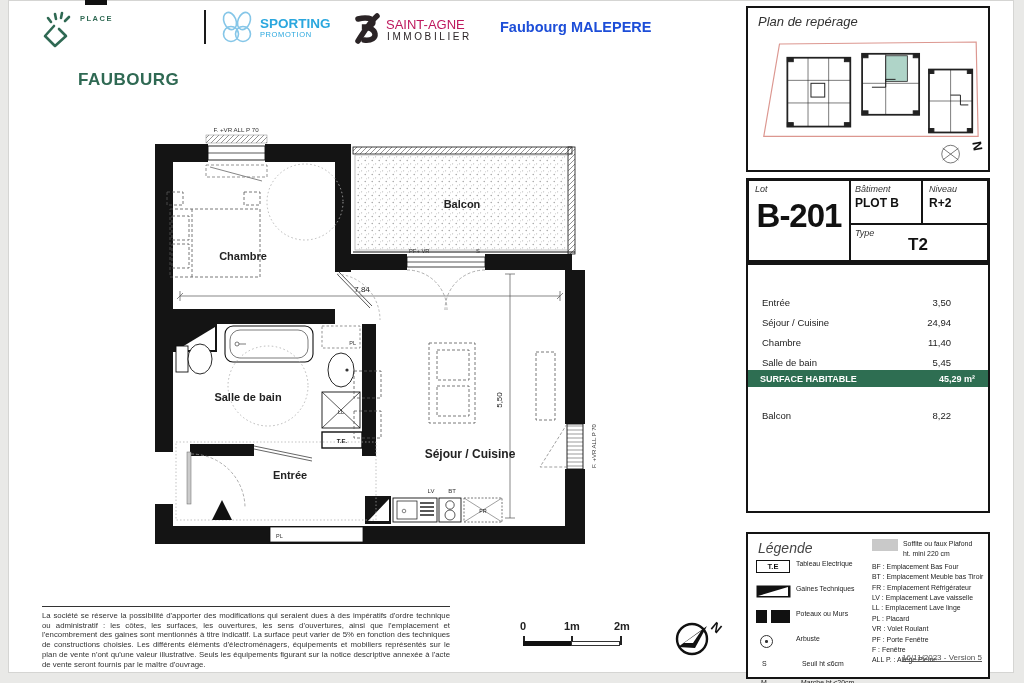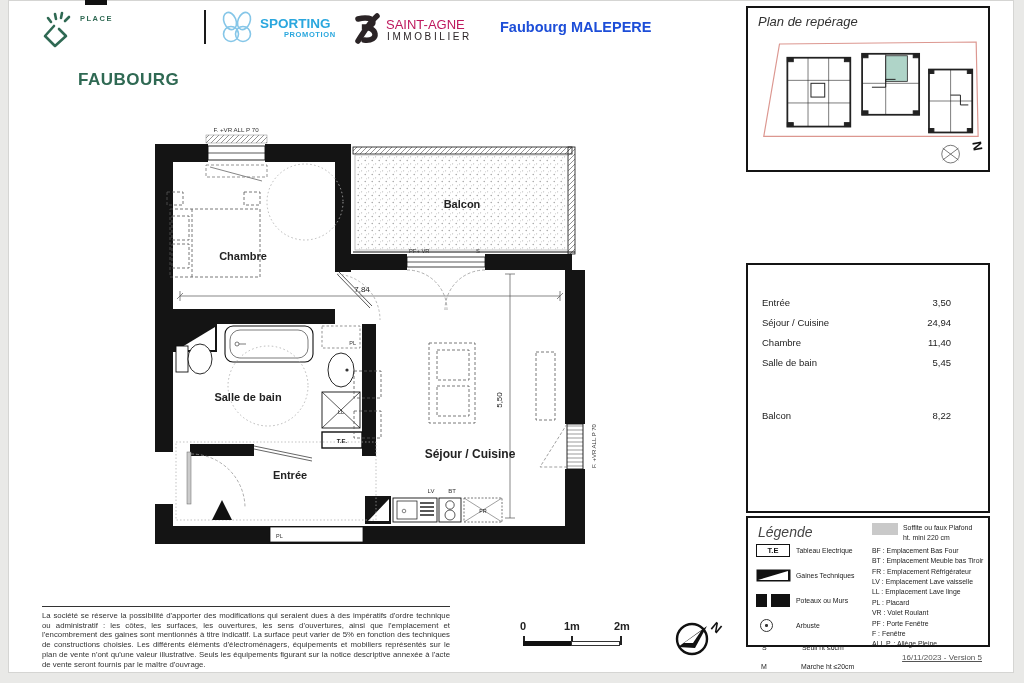--- a/index.html
+++ b/index.html
@@ -11,21 +11,21 @@
   svg text{font-family:"Liberation Sans",sans-serif;}
   .roomlabel{font-weight:bold;fill:#222;}
   .tinylbl{fill:#333;}
   
   .cell-label{font-style:italic;font-size:9px;color:#333;padding:3px 0 0 6px;}
   .surf-row{position:absolute;left:0;width:100%;height:20px;font-size:9.5px;color:#222;}
   .surf-row .lb{position:absolute;left:14px;top:4px;}
   .surf-row .vl{position:absolute;right:37px;top:4px;}
   .green-banner{position:absolute;left:0;width:100%;height:17px;background:#2E6E52;color:#fff;font-weight:bold;font-size:9px;}
   .legend-line{font-size:6.9px;color:#222;line-height:10.4px;white-space:nowrap;}
-  .leg-item{display:flex;align-items:center;margin-bottom:12px;}
+  .leg-item{display:flex;margin-bottom:12px;}
   .leg-sym{width:40px;flex:0 0 40px;display:flex;align-items:center;}
   .leg-txt{font-size:6.9px;color:#222;white-space:nowrap;}
   .disc{font-size:7.8px;line-height:9.7px;color:#333;text-align:justify;}
 </style>
 </head>
 <body>
 
 <div id="canvas">
   <div class="page"></div>
   <div class="abs" style="left:85px;top:0;width:22px;height:5px;background:#111;"></div>
@@ -47,21 +47,21 @@
 
     <svg class="abs" style="left:182px;top:1px;" width="38" height="36" viewBox="0 0 38 36">
       <g stroke="#85C6E8" stroke-width="1.6" fill="none">
         <ellipse cx="12" cy="12" rx="6" ry="9" transform="rotate(-22 12 12)"></ellipse>
         <ellipse cx="26" cy="12" rx="6" ry="9" transform="rotate(22 26 12)"></ellipse>
         <circle cx="13" cy="25" r="7.5"></circle>
         <circle cx="25" cy="25" r="7.5"></circle>
       </g>
     </svg>
     <div class="abs" style="left:224px;top:8px;color:#2AA7DE;font-weight:bold;font-size:13.5px;">SPORTING</div>
-    <div class="abs" style="left:224px;top:22px;color:#2AA7DE;font-weight:bold;font-size:7.5px;letter-spacing:.6px;margin-left:24px;">PROMOTION</div>
+    <div class="abs" style="left:224px;top:22px;color:#2AA7DE;font-weight:normal;font-size:7.5px;letter-spacing:.6px;">PROMOTION</div>
 
     <svg class="abs" style="left:316px;top:2px;" width="32" height="36" viewBox="0 0 32 36">
       <g stroke="#2B2426" stroke-width="5.5" fill="none" stroke-linecap="round">
         <path d="M6,9 C 24,4 26,18 10,17 C 26,16 28,32 12,30"></path>
         <path d="M25,6 C 16,14 12,22 6,31"></path>
       </g>
     </svg>
     <div class="abs" style="left:350px;top:9px;color:#be185d;font-size:13px;">SAINT-AGNE</div>
     <div class="abs" style="left:351px;top:23px;color:#2B2426;font-size:10px;letter-spacing:2.6px;">IMMOBILIER</div>
 
@@ -273,45 +273,67 @@
       </g>
       <g>
         <circle cx="204" cy="124" r="9" fill="none" stroke="#555" stroke-width="0.8"></circle>
         <line x1="196" y1="118" x2="212" y2="130" stroke="#555" stroke-width="0.8"></line>
         <line x1="196" y1="130" x2="212" y2="118" stroke="#555" stroke-width="0.8"></line>
         <text x="226" y="112" font-size="13" font-weight="bold" fill="#111" transform="rotate(80 226,112)">N</text>
       </g>
     </svg>
   </div>
 
+  <div class="box" style="left:746px;top:178px;width:244px;height:85px;border-width:3px;">
+    <div class="abs" style="left:0;top:0;width:100px;height:79px;border-right:2px solid #141414;">
+      <div class="cell-label">Lot</div>
+      <div class="abs" style="left:0;top:16px;width:100%;text-align:center;font-weight:bold;font-size:33px;letter-spacing:-1px;color:#111;">B-201</div>
+    </div>
+    <div class="abs" style="left:100px;top:0;width:72px;height:42px;border-right:2px solid #141414;border-bottom:2px solid #141414;">
+      <div class="cell-label">Bâtiment</div>
+      <div style="padding:2px 0 0 6px;font-weight:bold;font-size:12px;color:#111;">PLOT B</div>
+    </div>
+    <div class="abs" style="left:174px;top:0;width:64px;height:42px;border-bottom:2px solid #141414;">
+      <div class="cell-label">Niveau</div>
+      <div style="padding:2px 0 0 6px;font-weight:bold;font-size:12px;color:#111;">R+2</div>
+    </div>
+    <div class="abs" style="left:100px;top:44px;width:138px;height:35px;">
+      <div class="cell-label">Type</div>
+      <div class="abs" style="left:0;top:10px;width:100%;text-align:center;font-weight:bold;font-size:17px;color:#111;">T2</div>
+    </div>
+  </div>
 
   <div class="box" style="left:746px;top:263px;width:244px;height:250px;">
     <div class="surf-row" style="top:28px;">
       <span class="lb">Entrée</span>
       <span class="vl">3,50</span>
     </div>
     <div class="surf-row" style="top:48px;">
       <span class="lb">Séjour / Cuisine</span>
       <span class="vl">24,94</span>
     </div>
     <div class="surf-row" style="top:68px;">
       <span class="lb">Chambre</span>
       <span class="vl">11,40</span>
     </div>
     <div class="surf-row" style="top:88px;">
       <span class="lb">Salle de bain</span>
       <span class="vl">5,45</span>
     </div>
+    <div class="green-banner" style="top:105px;">
+      <span style="position:absolute;left:12px;top:4px;">SURFACE HABITABLE</span>
+      <span style="position:absolute;right:13px;top:4px;">45,29 m²</span>
+    </div>
     <div class="surf-row" style="top:141px;">
       <span class="lb">Balcon</span>
       <span class="vl">8,22</span>
     </div>
   </div>
 
-  <div class="box" style="left:746px;top:516px;width:244px;height:131px;">
+  <div class="box" style="left:746px;top:532px;width:244px;height:147px;">
     <div class="abs ital" style="left:10px;top:6px;font-size:14px;color:#444;">Légende</div>
 
     <div class="abs" style="left:8px;top:26px;width:112px;">
       <div class="leg-item">
         <span class="leg-sym">
           <span style="display:inline-block;width:32px;height:11px;border:1.6px solid #111;font-size:7.5px;font-weight:bold;text-align:center;line-height:11px;color:#111;">T.E</span>
         </span>
         <span class="leg-txt">Tableau Electrique</span>
       </div>
       <div class="leg-item">

